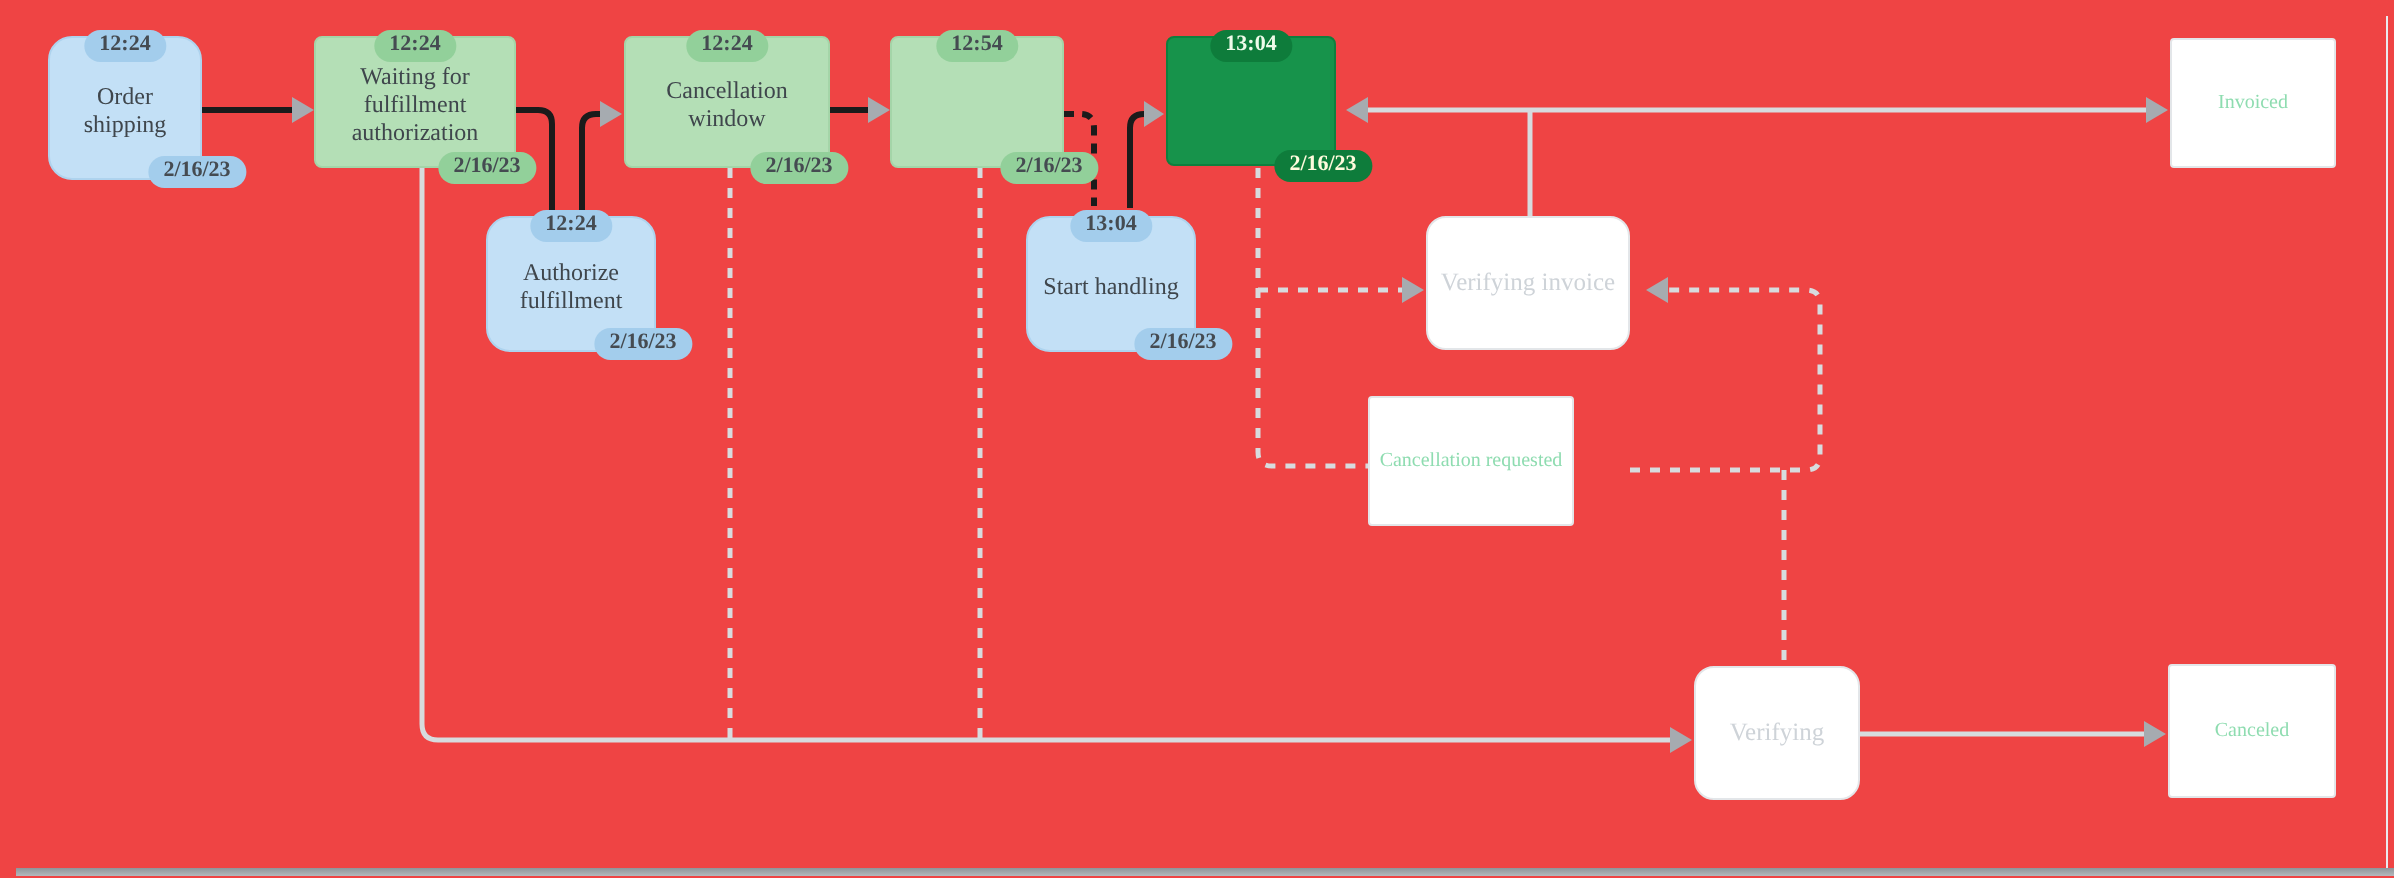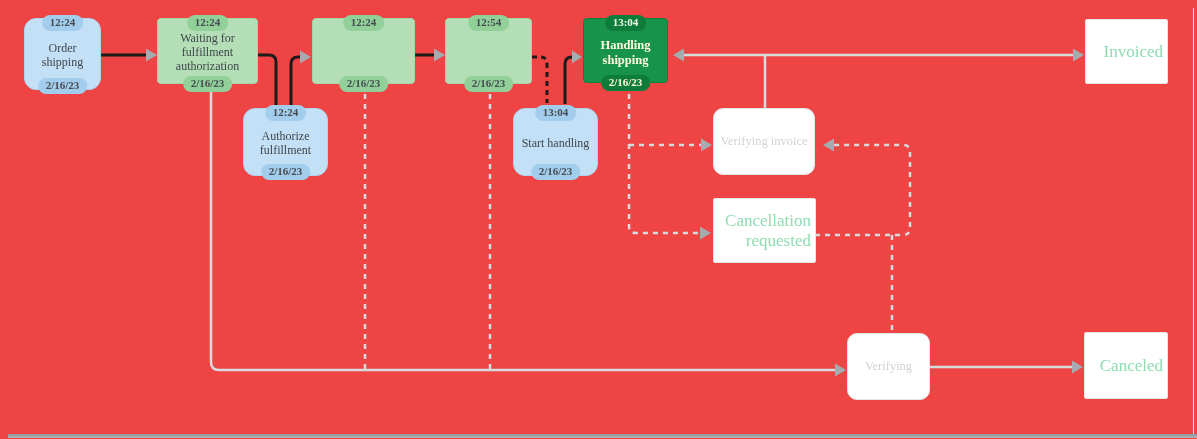--- a/index.html
+++ b/index.html
@@ -21,28 +21,28 @@
     display:flex;align-items:center;justify-content:center;text-align:center;
     font-size:12px;line-height:1.16;color:var(--text);padding:14px 4px 10px 4px;
   }
   .node .lbl{width:100%;}
   .kind-event-done{background:var(--done_event_bg);border:1px solid #aed3ee;border-radius:12px;}
   .kind-state-done{background:var(--done_state_bg);border:1px solid #a4d5a8;border-radius:4px;}
   .kind-state-active{background:var(--active_bg);border:1px solid #0f7f3e;border-radius:4px;
     color:var(--active_text);font-weight:bold;font-size:12.5px;}
   .kind-future-round,.kind-future-square{background:#fff;border:1.5px solid var(--future_border);padding:6px 4px;}
   .kind-future-round{border-radius:10px;color:var(--future_gray_text);font-size:12.5px;}
-  .kind-future-square{border-radius:2px;color:var(--future_green_text);font-size:17px;text-align:right;}
+  .kind-future-square{border-radius:2px;color:var(--future_green_text);font-size:10px;}
   .badge{
     position:absolute;left:50%;transform:translateX(-50%);
     font-size:11px;font-weight:bold;color:#454b51;
     padding:1px 8px 2px 8px;border-radius:9px;white-space:nowrap;z-index:3;
   }
   .badge.time{top:-4px;}
-  .badge.date{bottom:-5px;}
+  .badge.date{bottom:-5px;margin-left:36px;}
   .kind-state-done .badge.date{bottom:-9px;}
   .kind-event-done .badge{background:var(--done_event_badge);}
   .kind-state-done .badge{background:var(--done_state_badge);}
   .kind-state-active .badge{background:var(--active_badge);}
   .kind-state-active .badge.time{color:#eefbe9;}
   .kind-state-active .badge.date{color:var(--active_text);bottom:-9px;}
 </style>
 </head>
 <body>
 
@@ -98,45 +98,45 @@
   </div>
 
   <div class="node kind-event-done" style="left:243px;top:108px;width:85px;height:68px;">
     <span class="badge time">12:24</span>
     <span class="lbl">Authorize fulfillment</span>
     <span class="badge date">2/16/23</span>
   </div>
 
   <div class="node kind-state-done" style="left:312px;top:18px;width:103px;height:66px;">
     <span class="badge time">12:24</span>
+    <span class="lbl">Cancellation window</span>
     <span class="badge date">2/16/23</span>
   </div>
 
   <div class="node kind-state-done" style="left:445px;top:18px;width:87px;height:66px;">
     <span class="badge time">12:54</span>
     <span class="badge date">2/16/23</span>
   </div>
 
   <div class="node kind-event-done" style="left:513px;top:108px;width:85px;height:68px;">
     <span class="badge time">13:04</span>
     <span class="lbl">Start handling</span>
     <span class="badge date">2/16/23</span>
   </div>
 
   <div class="node kind-state-active" style="left:583px;top:18px;width:85px;height:65px;">
     <span class="badge time">13:04</span>
-    <span class="lbl">Handling shipping</span>
     <span class="badge date">2/16/23</span>
   </div>
 
   <div class="node kind-future-round" style="left:713px;top:108px;width:102px;height:67px;">
     <span class="lbl">Verifying invoice</span>
   </div>
 
-  <div class="node kind-future-square" style="left:713px;top:198px;width:103px;height:65px;">
+  <div class="node kind-future-square" style="left:684px;top:198px;width:103px;height:65px;">
     <span class="lbl">Cancellation requested</span>
   </div>
 
   <div class="node kind-future-square" style="left:1085px;top:19px;width:83px;height:65px;">
     <span class="lbl">Invoiced</span>
   </div>
 
   <div class="node kind-future-round" style="left:847px;top:333px;width:83px;height:67px;">
     <span class="lbl">Verifying</span>
   </div>

